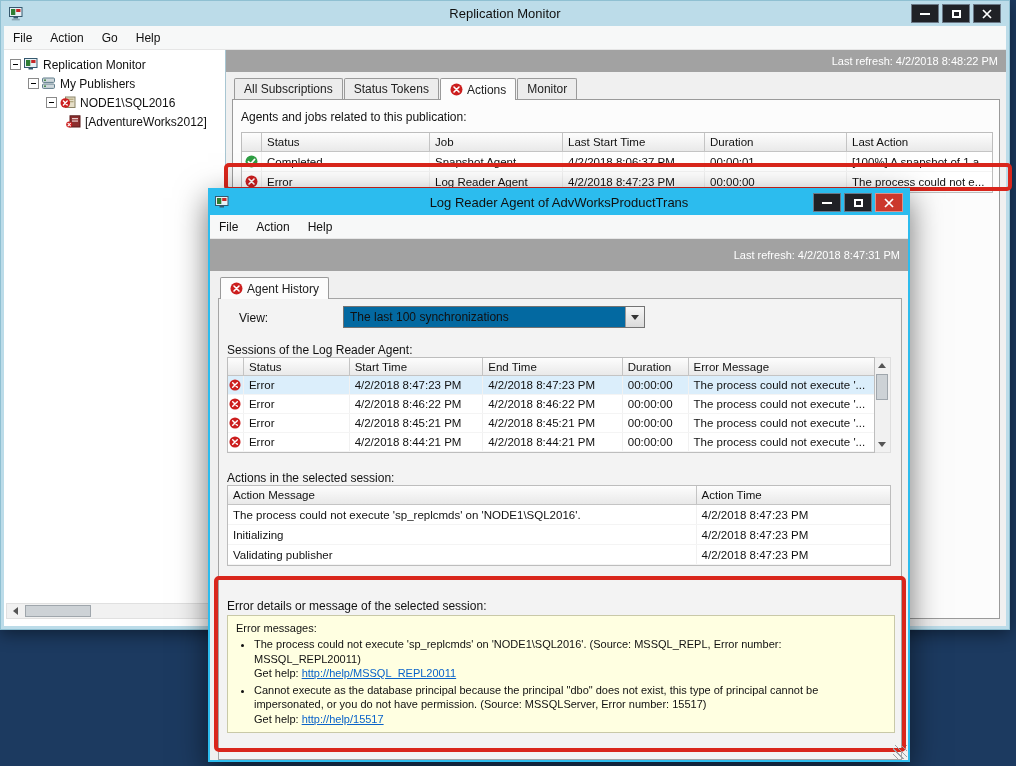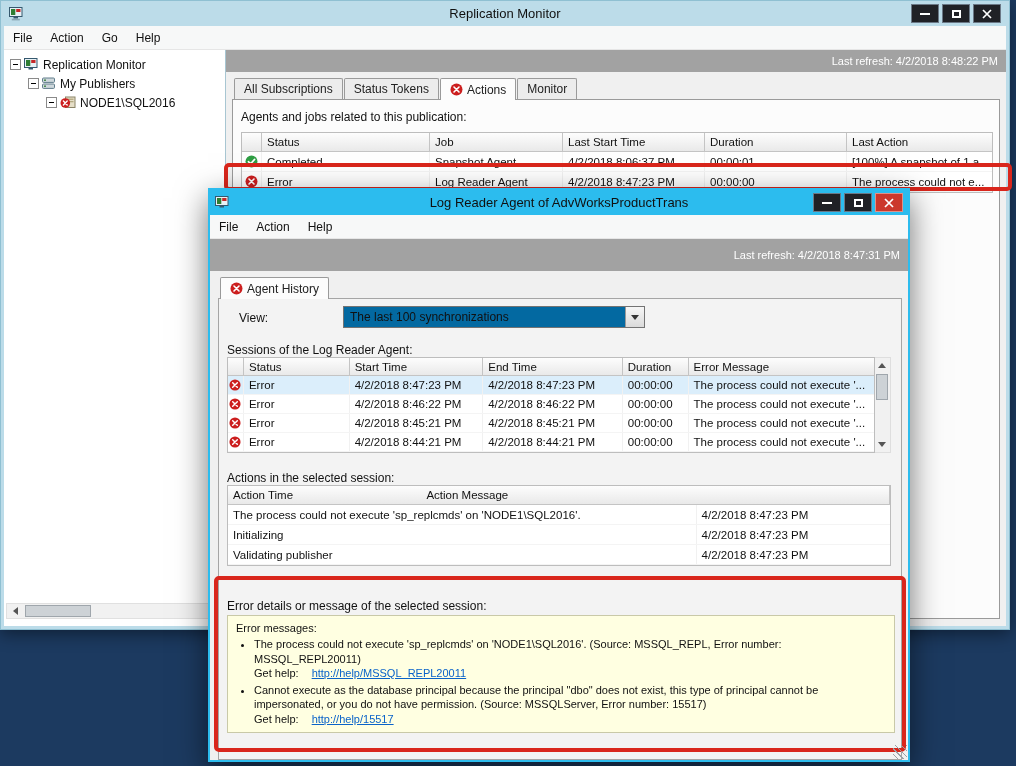--- a/index.html
+++ b/index.html
@@ -84,21 +84,21 @@
   .hscroll{position:absolute;left:2px;right:4px;bottom:7px;height:16px;background:#f1f1f1;border:1px solid #e0e0e0}
   .hs-btn{position:absolute;top:0;width:15px;height:14px;display:flex;align-items:center;justify-content:center;cursor:pointer}
   .hs-left{left:1px}.hs-right{right:1px}
   .h-thumb{position:absolute;left:18px;top:1px;width:66px;height:12px;background:#cdd2d6;border:1px solid #9fa6ac;cursor:grab}
 
   
   .err-box{position:absolute;left:8px;top:316px;width:668px;height:118px;background:#ffffe1;border:1px solid #c9c9a8;padding:5px 10px 4px 8px;font-size:11px;line-height:1.3;color:#111;overflow:hidden}
   .err-heading{font-weight:normal;margin-bottom:2px}
   .err-list{list-style:disc;margin:1px 0 0 18px}
   .err-list li{margin-bottom:3px}
-  .err-list a{color:#0a63c9;text-decoration:underline;margin-left:13px}
+  .err-list a{color:#0a63c9;text-decoration:underline;margin-left:3px}
   .grip{position:absolute;right:1px;bottom:1px;width:14px;height:14px;background:repeating-linear-gradient(45deg,transparent 0 3px,#9aa0a6 3px 4px);cursor:nwse-resize;z-index:40}
 </style>
 </head>
 <body>
 
 <div class="desktop">
 
   <div class="main-window">
     <div class="titlebar">
       <span class="app-ico">
@@ -164,20 +164,32 @@
             <svg width="16" height="13" viewBox="0 0 16 13">
                 <rect x="5.5" y="1" width="9.5" height="10.5" fill="#e6dfc8" stroke="#8a8366"></rect>
                 <rect x="7" y="2.6" width="6.5" height="1.3" fill="#b3a980"></rect>
                 <rect x="7" y="5" width="6.5" height="1.3" fill="#b3a980"></rect>
                 <circle cx="5.3" cy="7" r="4.8" fill="#cc1f1f"></circle>
                 <path d="M3.4 5.1 L7.2 8.9 M7.2 5.1 L3.4 8.9" stroke="#fff" stroke-width="1.4" stroke-linecap="round"></path>
               </svg>
           </span>
           <span>NODE1\SQL2016</span>
         </div>
+        <div class="tree-row" style="padding-left:62px">
+          <span class="tree-ico">
+            <svg width="15" height="13" viewBox="0 0 15 13">
+                <rect x="4" y="0.8" width="10" height="11.2" fill="#8d2f2f" stroke="#5c1d1d"></rect>
+                <rect x="6" y="3" width="6" height="1.3" fill="#e8caca"></rect>
+                <rect x="6" y="5.4" width="6" height="1.3" fill="#e8caca"></rect>
+                <circle cx="3.2" cy="9.6" r="3" fill="#cc1f1f"></circle>
+                <path d="M2 8.4 L4.4 10.8 M4.4 8.4 L2 10.8" stroke="#fff" stroke-width="1.1" stroke-linecap="round"></path>
+              </svg>
+          </span>
+          <span>[AdventureWorks2012]</span>
+        </div>
         <div class="hscroll">
           <span class="hs-btn hs-left">
               <span class="tri tri-left"></span>
             </span>
           <span class="h-thumb"></span>
           <span class="hs-btn hs-right">
               <span class="tri tri-right"></span>
             </span>
         </div>
       </div>
@@ -370,22 +382,22 @@
             <span class="sb-thumb"></span>
             <span class="sb-btn sb-down">
                 <span class="tri tri-down"></span>
               </span>
           </div>
         </div>
 
         <div class="p-label" style="left:8px;top:172px">Actions in the selected session:</div>
         <div class="grid act-grid">
           <div class="g-head">
+            <div class="g-hc a-c0">Action Message</div>
             <div class="g-hc a-c1">Action Time</div>
-            <div class="g-hc a-c0">Action Message</div>
           </div>
           <div class="g-row">
             <div class="g-c a-c0">The process could not execute 'sp_replcmds' on 'NODE1\SQL2016'.</div>
             <div class="g-c a-c1">4/2/2018 8:47:23 PM</div>
           </div>
           <div class="g-row">
             <div class="g-c a-c0">Initializing</div>
             <div class="g-c a-c1">4/2/2018 8:47:23 PM</div>
           </div>
           <div class="g-row">

